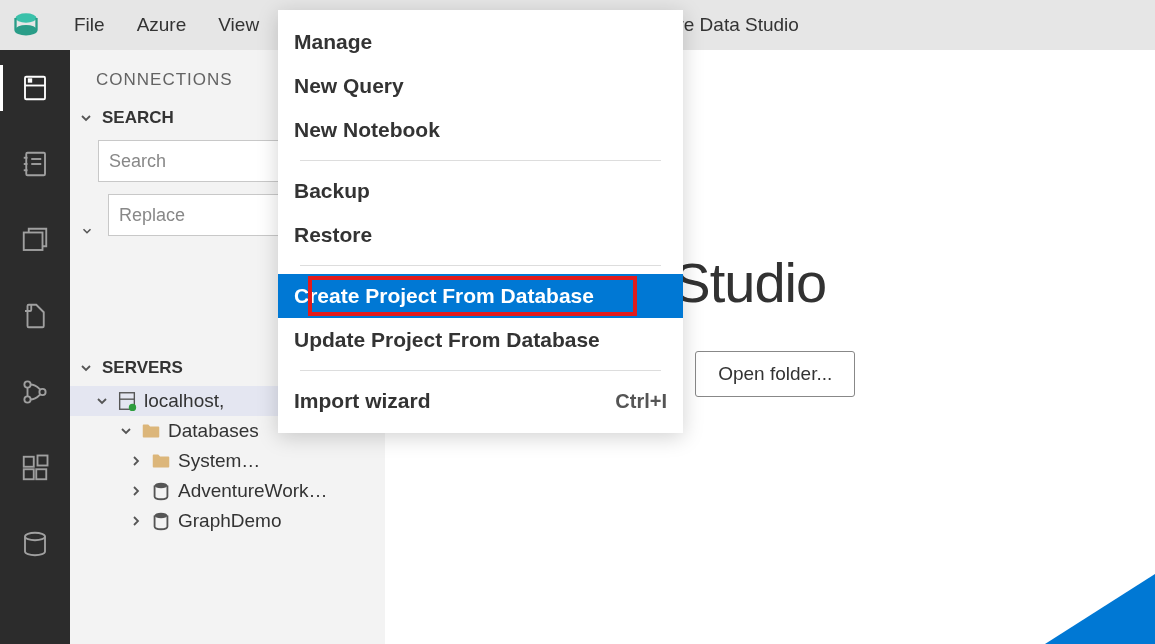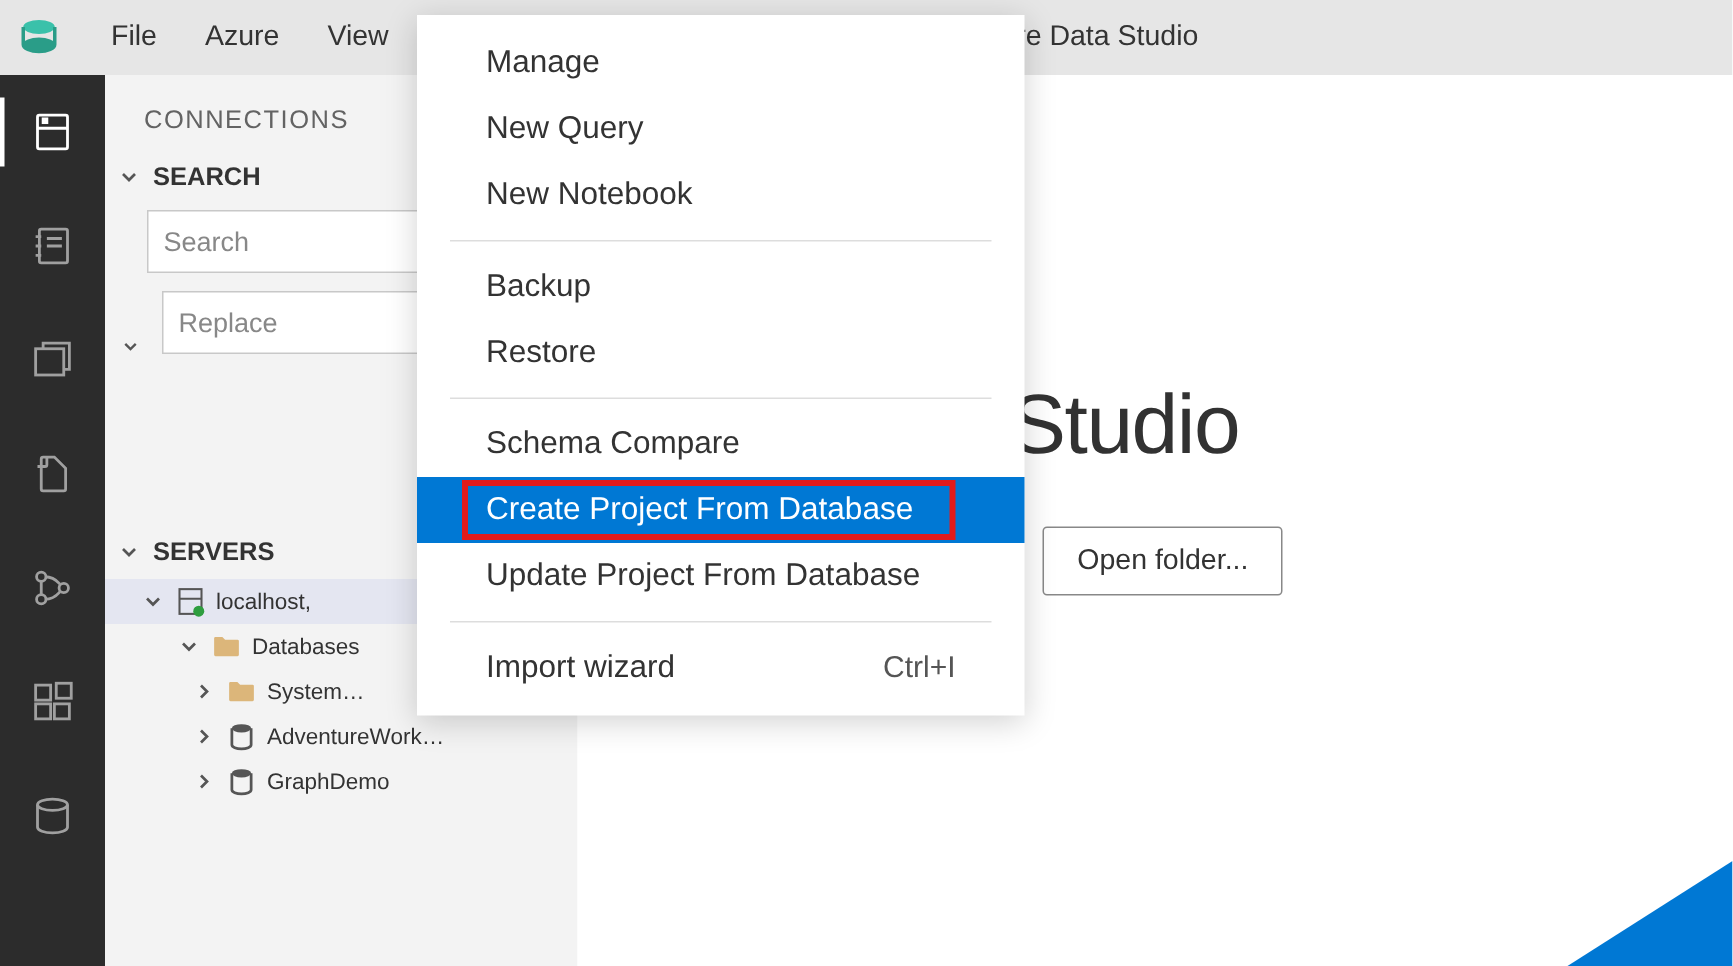--- a/index.html
+++ b/index.html
@@ -23,40 +23,40 @@
 .section-header { display: flex; align-items: center; padding: 6px 8px; font-size: 17px; font-weight: 700; color: #333; cursor: pointer; }
 .section-header .chev { margin-right: 8px; }
 .section-actions { margin-left: auto; display: flex; gap: 8px; color: #777; }
 
 .search-box, .replace-box { margin: 6px 0 6px 28px; width: 255px; height: 42px; border: 1px solid #c8c8c8; background: #fff; display: flex; align-items: center; padding: 0 10px; font-size: 18px; color: #888; }
 .search-box .aa { margin-left: auto; color: #555; font-size: 17px; }
 .collapse-chevron { padding: 4px 10px; color: #555; cursor: pointer; }
 
 .servers-section { margin-top: 110px; }
 .tree { padding: 2px 0; }
-.tree-row { display: flex; align-items: center; padding: 4px 26px; font-size: 15px; color: #333; cursor: pointer; white-space: nowrap; overflow: hidden; }
+.tree-row { display: flex; align-items: center; padding: 4px 26px; font-size: 19px; color: #333; cursor: pointer; white-space: nowrap; overflow: hidden; }
 .tree-row.sel { background: #e4e6f1; }
 .tree-row .chev { width: 20px; text-align: center; color: #555; }
 .tree-icon { width: 22px; height: 22px; margin: 0 6px 0 2px; flex-shrink: 0; }
 .indent-1 { padding-left: 24px; }
 .indent-2 { padding-left: 48px; }
 .indent-3 { padding-left: 58px; }
 
 .main { flex: 1; position: relative; background: #fff; }
 .welcome-area { padding: 200px 0 0 40px; }
 .welcome-title { font-size: 56px; font-weight: 400; color: #323232; letter-spacing: -1px; white-space: nowrap; }
 .welcome-buttons { display: flex; gap: 18px; margin-top: 36px; }
 .btn { height: 46px; padding: 16px 22px; border: 1px solid #888; background: #fff; font-size: 19px; color: #333; display: flex; align-items: center; cursor: pointer; border-radius: 3px; }
 .btn.primary { background: #0078d4; color: #fff; border-color: #0078d4; }
 .btn .chev-down { margin-left: 10px; }
 
 .corner-triangle { position: absolute; right: 0; bottom: 0; width: 0; height: 0; border-left: 110px solid transparent; border-bottom: 70px solid #0078d4; }
 
 .context-menu { position: absolute; left: 278px; top: 10px; width: 405px; background: #fff; box-shadow: 0 4px 20px rgba(0,0,0,0.18); padding: 10px 0; z-index: 100; }
-.ctx-item { padding: 10px 46px; font-size: 21px; color: #333; cursor: pointer; display: flex; align-items: center; }
+.ctx-item { padding: 10px 16px; font-size: 21px; color: #333; cursor: pointer; display: flex; align-items: center; font-weight: bold; }
 .ctx-item .shortcut { margin-left: auto; color: #555; font-size: 20px; }
 .ctx-item.highlighted { background: #0078d4; color: #fff; position: relative; }
 .ctx-item.highlighted .red-box { position: absolute; left: 30px; top: 2px; right: 46px; bottom: 2px; border: 4px solid #e21b1b; pointer-events: none; }
 .ctx-sep { height: 1px; background: #ddd; margin: 8px 22px; }
 
 svg { display: block; }
 </style>
 </head>
 <body>
 
@@ -286,21 +286,20 @@
 </div>
 
 <div class="context-menu">
   <div class="ctx-item">Manage</div>
   <div class="ctx-item">New Query</div>
   <div class="ctx-item">New Notebook</div>
   <div class="ctx-sep"></div>
   <div class="ctx-item">Backup</div>
   <div class="ctx-item">Restore</div>
   <div class="ctx-sep"></div>
-  <div class="ctx-item">Schema Compare</div>
   <div class="ctx-item highlighted">
     <span>Create Project From Database</span>
     <span class="red-box"></span>
   </div>
   <div class="ctx-item">Update Project From Database</div>
   <div class="ctx-sep"></div>
   <div class="ctx-item">
     <span>Import wizard</span>
     <span class="shortcut">Ctrl+I</span>
   </div>

